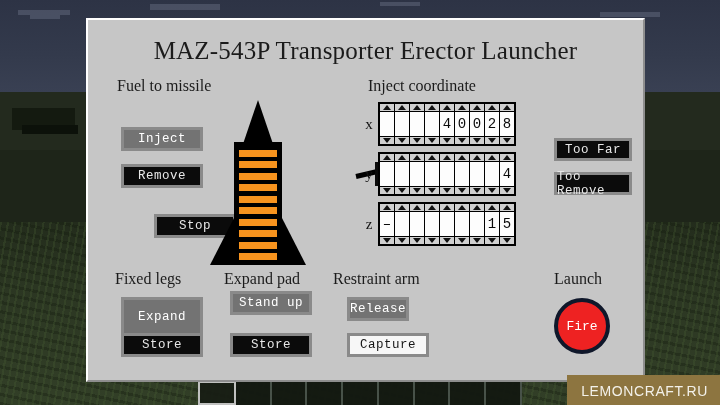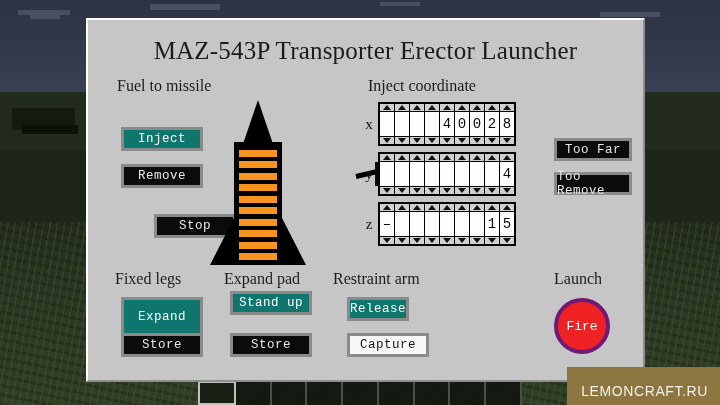--- a/index.html
+++ b/index.html
@@ -62,21 +62,21 @@
     flex:1; border-right:2px solid #4a544c; background:#121710;
   }
   .slot:first-child { border-left:2px solid #4a544c; }
   .slot.sel { background:#171d14; border:2px solid #cdcdcd; }
 
   
   #watermark {
     position:absolute; right:0; bottom:0; z-index:6;
     background:#8d7540; color:#f3f1ea;
     font-size:14px; letter-spacing:.6px;
-    padding:16px 12px 6px 14px;
+    padding:8px 12px 6px 14px;
     font-family:"Liberation Sans", sans-serif;
   }
 
   
   #gui {
     position:absolute; left:86px; top:18px; width:559px; height:364px;
     background:#c6c6c6;
     border-top:2px solid #ffffff;
     border-left:2px solid #ffffff;
     border-right:2px solid #8e8e8e;
@@ -95,21 +95,21 @@
   
   .btn {
     font-family:"Liberation Mono", monospace;
     font-size:12.5px;
     display:flex; align-items:center; justify-content:center;
     background:#0b0b0b; color:#e8e8e8;
     border:3px solid #8a8a8a;
     cursor:pointer; user-select:none;
     letter-spacing:.5px;
   }
-  .btn.green { background:#0f766e; color:#ffffff; }
+  .btn.green { background:#737373; color:#ffffff; }
   .btn.white { background:#f7f7f7; color:#161616; }
 
   
   #fuel-label  { position:absolute; left:29px;  top:57px; }
   #btn-inject  { position:absolute; left:33px;  top:107px; width:82px; height:24px; }
   #btn-remove  { position:absolute; left:33px;  top:144px; width:82px; height:24px; }
   #btn-stop    { position:absolute; left:33px;  top:194px; width:82px; height:24px;margin-left:33px; }
 
   
   #rocket { position:absolute; left:120px; top:80px; width:100px; height:165px; }
@@ -198,21 +198,21 @@
 
   #btn-expand    { position:absolute; left:33px;  top:277px; width:82px; height:40px; }
   #btn-legs-store{ position:absolute; left:33px;  top:313px; width:82px; height:24px; }
   #btn-standup   { position:absolute; left:142px; top:271px; width:82px; height:24px; }
   #btn-pad-store { position:absolute; left:142px; top:313px; width:82px; height:24px; }
   #btn-release   { position:absolute; left:259px; top:277px; width:62px; height:24px; }
   #btn-capture   { position:absolute; left:259px; top:313px; width:82px; height:24px; }
 
   #btn-fire {
     position:absolute; left:466px; top:278px; width:56px; height:56px;
-    border-radius:50%; background:#ee2222; border:4px solid #701a75;
+    border-radius:50%; background:#ee2222; border:4px solid #0f172a;
     color:#fff; font-family:"Liberation Mono", monospace; font-size:13px;
     display:flex; align-items:center; justify-content:center; cursor:pointer;
   }
 </style>
 </head>
 <body>
 
 <div id="scene">
   <div class="sky"></div>
   <div class="cloud c1"></div>

